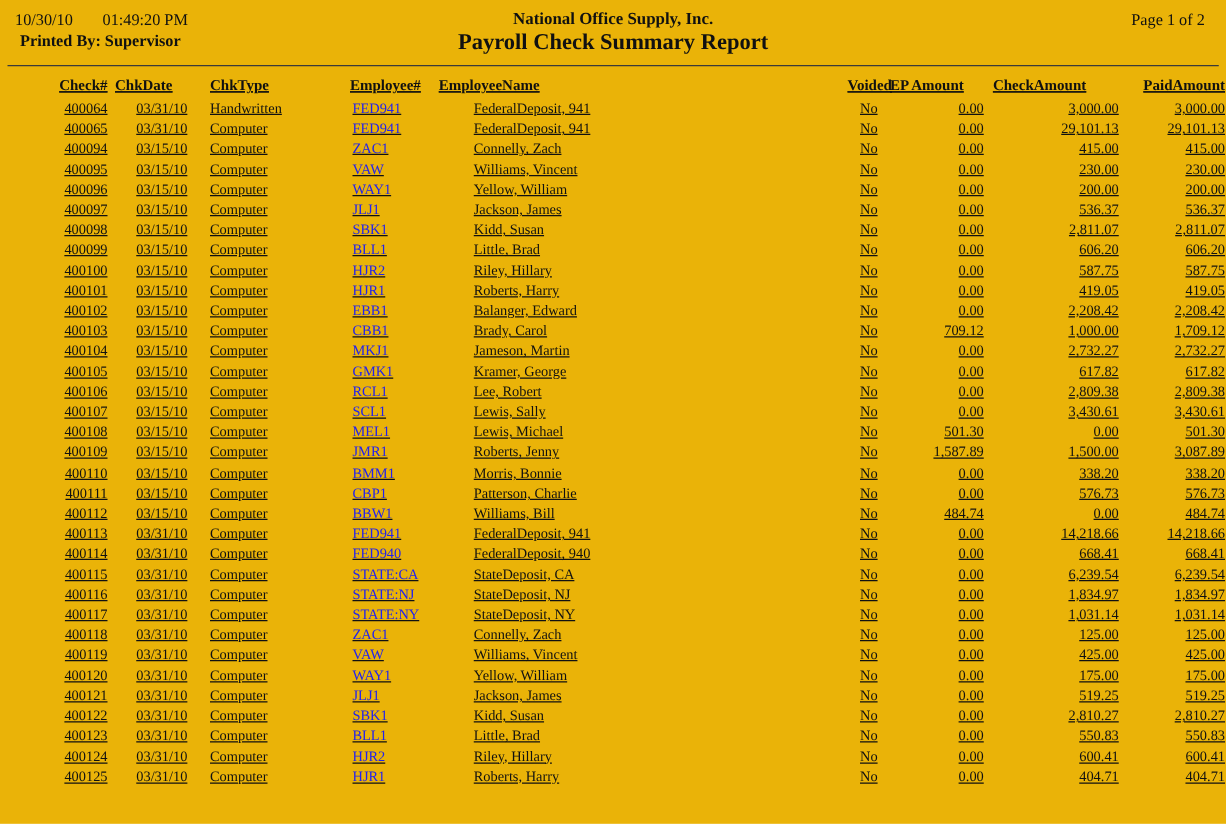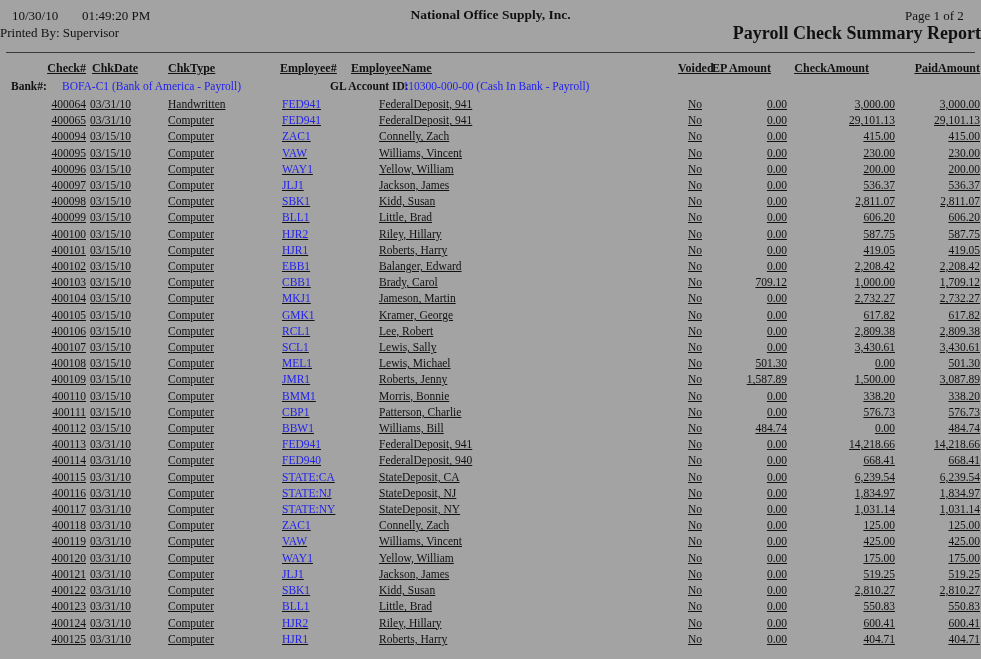--- a/index.html
+++ b/index.html
@@ -1,28 +1,28 @@
 <!DOCTYPE html>
 <html style="--link-blue: #2222ee;"><head>
 <meta charset="utf-8">
 <style>
   html,body { margin:0; padding:0; }
   body {
     width:981px; height:659px; background:#ffffff;
     font-family:"Liberation Serif","DejaVu Serif",serif;
     color:#111111;
   }
-  .report { position:relative; width:981px; height:659px; background:#a3a3a3; overflow:hidden; }
+  .report { position:relative; width:981px; height:659px; background:#eab308; overflow:hidden; }
 
   
   .print-date   { position:absolute; left:12px;  top:8px;  font-size:13px; white-space:nowrap; }
   .print-time   { position:absolute; left:82px;  top:8px;  font-size:13px; white-space:nowrap; }
-  .printed-by   { position:absolute; left:0;  top:25px; font-size:13px; white-space:nowrap; }
+  .printed-by   { position:absolute; left:16px;  top:25px; font-size:13px; white-space:nowrap;font-weight:bold; }
   .company      { position:absolute; left:0; right:0; top:7px;  text-align:center; font-weight:bold; font-size:13.5px; }
-  .title        { position:absolute; left:0; right:0; top:23px; text-align:right; font-weight:bold; font-size:18px; }
+  .title        { position:absolute; left:0; right:0; top:23px; text-align:center; font-weight:bold; font-size:18px; }
   .page-num     { position:absolute; left:905px; top:8px;  font-size:13px; white-space:nowrap; }
   .rule         { position:absolute; left:6px; right:6px; top:52px; border-top:1px solid #3a3a3a; height:0; }
 
   
   table.report-table {
     position:absolute; left:0; top:61px; width:980px;
     border-collapse:collapse; table-layout:fixed; font-size:11.5px;text-decoration:underline;
   }
   th, td { padding:0; margin:0; white-space:nowrap; overflow:visible; vertical-align:top; }
   thead th { font-weight:bold; font-size:12px; height:18px; }
@@ -37,21 +37,21 @@
   th.h-paid   { }
 
   tr.bank-row td { height:17px; position:relative; font-size:11.5px; }
   .bank-label { position:absolute; left:11px;  top:1px; font-weight:bold; }
   .bank-value { position:absolute; left:62px;  top:1px; color:var(--link-blue,#2222ee); }
   .gl-label   { position:absolute; left:330px; top:1px; font-weight:bold; }
   .gl-value   { position:absolute; left:403px; top:1px; color:var(--link-blue,#2222ee); }
 
   tbody tr { height:16.2px; }
   tbody td { line-height:16.2px; height:16.2px; }
-  td.c-date   { padding-left:4px; }
+  td.c-date   { padding-left:23px; }
   td.c-emp    { padding-left:2px; color:var(--link-blue,#2222ee);margin-left:37px; }
   td.c-voided { padding-left:10px; }
 </style>
 </head>
 <body>
 
 <div class="report">
 
   <span class="print-date">10/30/10</span>
   <span class="print-time">01:49:20 PM</span>
@@ -78,28 +78,20 @@
         <th class="ta-r h-check"><span>Check#</span></th>
         <th class="ta-l h-date"><span>ChkDate</span></th>
         <th class="ta-l h-type"><span>ChkType</span></th>
         <th class="ta-l h-emp"><span>Employee#</span></th>
         <th class="ta-l h-name"><span>EmployeeName</span></th>
         <th class="ta-l h-voided"><span>Voided</span></th>
         <th class="ta-r h-ep"><span>EP Amount</span></th>
         <th class="ta-r h-chkamt"><span>CheckAmount</span></th>
         <th class="ta-r h-paid"><span>PaidAmount</span></th>
       </tr>
-      <tr class="bank-row">
-        <td colspan="9">
-          <span class="bank-label">Bank#:</span>
-          <span class="bank-value">BOFA-C1 (Bank of America - Payroll)</span>
-          <span class="gl-label">GL Account ID:</span>
-          <span class="gl-value">110300-000-00 (Cash In Bank - Payroll)</span>
-        </td>
-      </tr>
     </thead>
     <tbody>
         <tr>
       <td class="ta-r c-check">400064</td>
       <td class="ta-l c-date">03/31/10</td>
       <td class="ta-l c-type">Handwritten</td>
       <td class="ta-l c-emp">FED941</td>
       <td class="ta-l c-name">FederalDeposit, 941</td>
       <td class="ta-l c-voided">No</td>
       <td class="ta-r c-ep">0.00</td>

